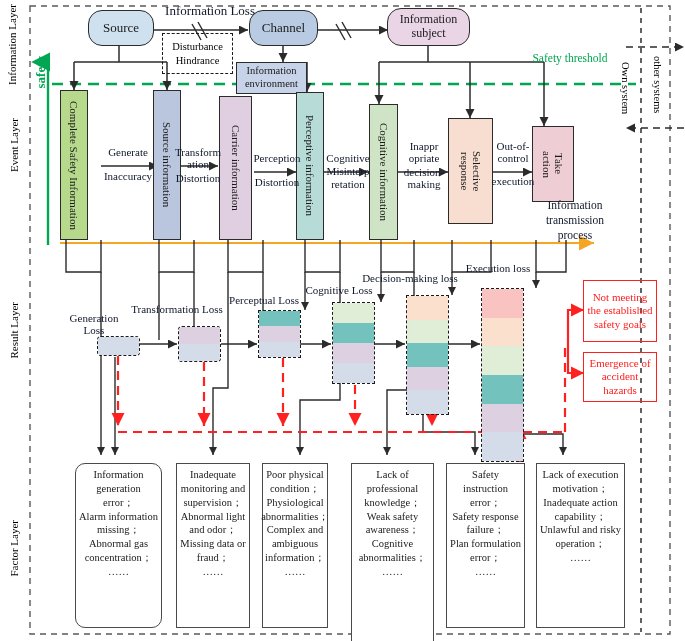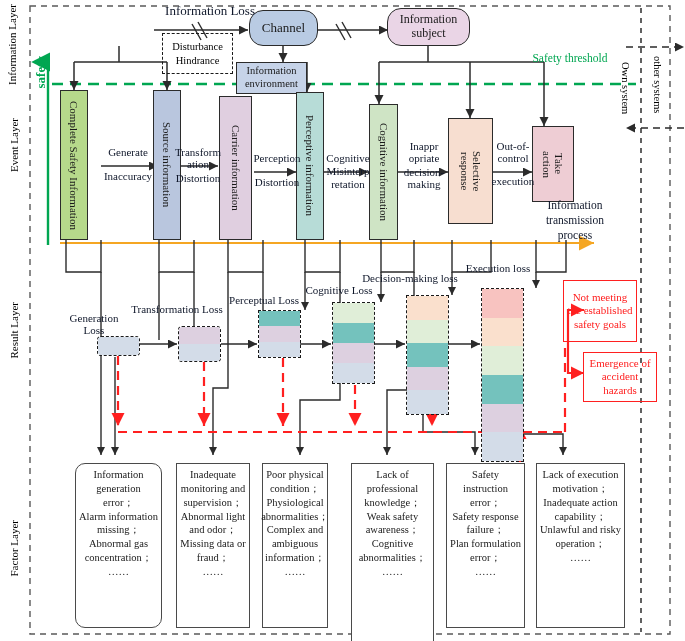--- a/index.html
+++ b/index.html
@@ -159,20 +159,23 @@
     <span>Safety threshold</span>
   </div>
 
   <div class="rot-lbl" style="left:620px;top:62px;font-size:10.5px;">
     <span>Own system</span>
   </div>
   <div class="rot-lbl" style="left:652px;top:56px;font-size:10.5px;">
     <span>other systems</span>
   </div>
 
+  <div class="node oval" style="left:88px;top:10px;width:66px;height:36px;background:#cfe0ef;font-size:13px;">
+    <span>Source</span>
+  </div>
 
   <div class="node oval" style="left:249px;top:10px;width:69px;height:36px;background:#b9cbe3;font-size:13px;">
     <span>Channel</span>
   </div>
 
   <div class="node oval" style="left:387px;top:8px;width:83px;height:38px;background:#ead5e6;font-size:12px;line-height:1.15;">
     <span>Information subject</span>
   </div>
 
   <div class="node rect" style="left:236px;top:62px;width:71px;height:32px;background:#c6d3e8;font-size:10.5px;line-height:1.2;">
@@ -296,21 +299,21 @@
     </div>
   <div class="stack" id="accum-6" style="left:481px;top:288px;width:43px;height:174px;">
       <div class="band" style="flex: 1 1 0px; background: rgb(248, 195, 192);"></div>
       <div class="band" style="flex: 1 1 0px; background: rgb(250, 224, 205);"></div>
       <div class="band" style="flex: 1 1 0px; background: rgb(224, 238, 216);"></div>
       <div class="band" style="flex: 1 1 0px; background: rgb(116, 194, 189);"></div>
       <div class="band" style="flex: 1 1 0px; background: rgb(221, 208, 224);"></div>
       <div class="band" style="flex: 1 1 0px; background: rgb(211, 220, 232);"></div>
     </div>
 
-  <div class="node redbox" style="left:563px;top:280px;width:74px;height:62px;font-size:11px;line-height:1.24;padding:2px;">
+  <div class="node redbox" style="left:583px;top:280px;width:74px;height:62px;font-size:11px;line-height:1.24;padding:2px;">
     <span>Not meeting the established safety goals</span>
   </div>
   <div class="node redbox" style="left:583px;top:352px;width:74px;height:50px;font-size:11px;line-height:1.24;padding:2px;">
     <span>Emergence of accident hazards</span>
   </div>
 
   <div class="node factor" id="factor-0" style="left:75px;top:463px;width:87px;height:165px;font-size:10.5px;border-radius:10px;">
       <span>Information</span>
       <span>generation</span>
       <span>error；</span>

